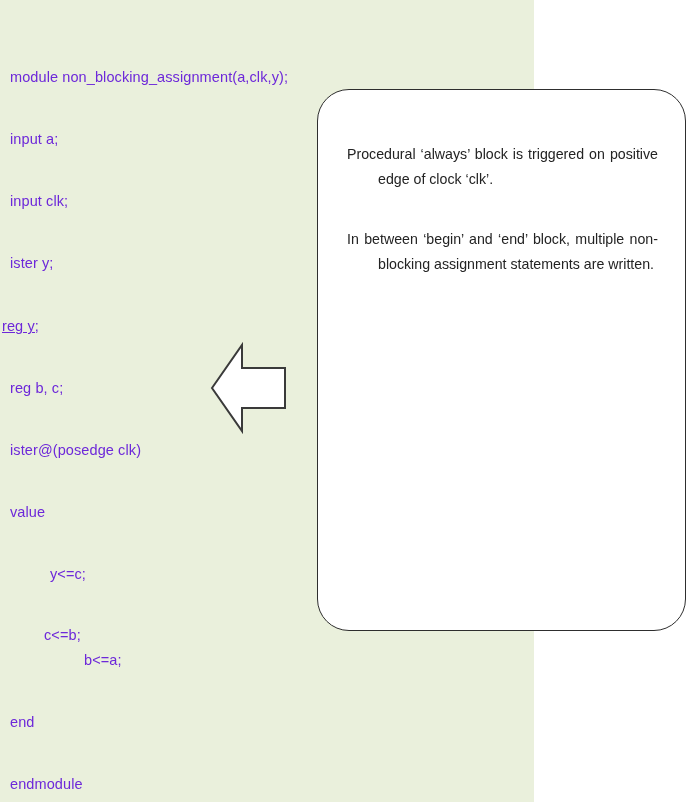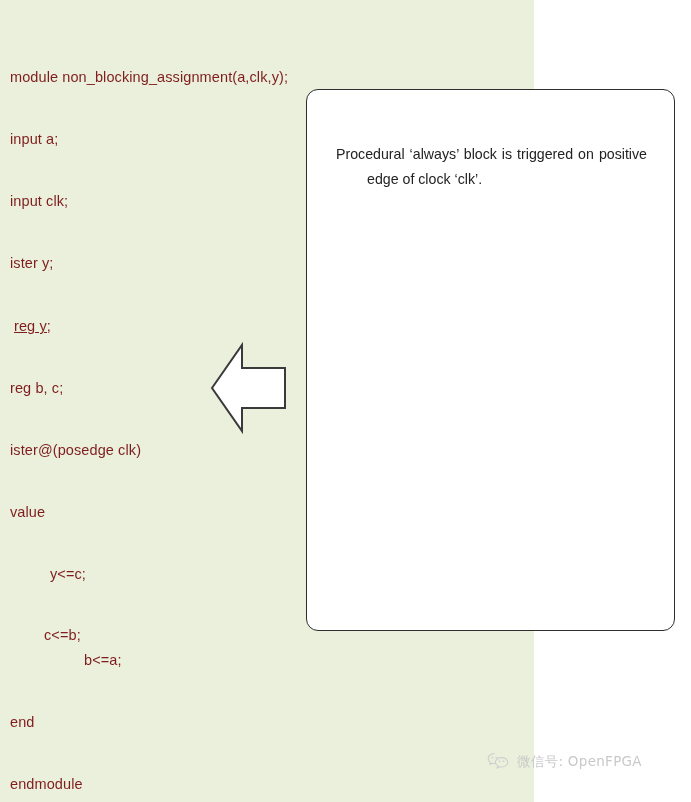--- a/index.html
+++ b/index.html
@@ -26,42 +26,42 @@
     top: 0;
     width: 534px;
     height: 802px;
     background: #eaf0dc;
   }
   .code-line {
     position: absolute;
     left: 10px;
     font-family: "Liberation Sans", sans-serif;
     font-size: 14.5px;
-    color: #7f1d1d;
+    color: #6d28d9;
     white-space: pre;
     letter-spacing: 0.1px;
   }
   
   #arrow-shape {
     position: absolute;
     left: 208px;
     top: 341px;
     width: 80px;
     height: 94px;
   }
   
   #callout-box {
     position: absolute;
-    left: 306px;
+    left: 317px;
     top: 89px;
     width: 369px;
     height: 542px;
     background: #ffffff;
     border: 1.6px solid #2e2e2e;
-    border-radius: 12px;
+    border-radius: 32px;
     box-sizing: border-box;
   }
   #callout-text {
     position: absolute;
     left: 29px;
     top: 52px;
     width: 311px;
   }
   .para {
     font-family: "Liberation Sans", sans-serif;
@@ -107,54 +107,38 @@
 </head>
 <body>
 
 <div id="page">
 
   <div id="code-panel">
       <div class="code-line" style="top: 69px; left: 10px;">module non_blocking_assignment(a,clk,y);</div>
       <div class="code-line" style="top: 131px; left: 10px;">input a;</div>
       <div class="code-line" style="top: 193px; left: 10px;">input clk;</div>
       <div class="code-line" style="top: 255px; left: 10px;">ister y;</div>
-      <div class="code-line" style="top: 318px; left: 14px; text-decoration: underline;">reg y;</div>
+      <div class="code-line" style="top: 318px; left: 2px; text-decoration: underline;">reg y;</div>
       <div class="code-line" style="top: 380px; left: 10px;">reg b, c;</div>
       <div class="code-line" style="top: 442px; left: 10px;">ister@(posedge clk)</div>
       <div class="code-line" style="top: 504px; left: 10px;">value</div>
       <div class="code-line" style="top: 566px; left: 50px;">y&lt;=c;</div>
       <div class="code-line" style="top: 627px; left: 44px;">c&lt;=b;</div>
       <div class="code-line" style="top: 652px; left: 38px; margin-left: 46px;">b&lt;=a;</div>
       <div class="code-line" style="top: 714px; left: 10px;">end</div>
       <div class="code-line" style="top: 776px; left: 10px;">endmodule</div>
     </div>
 
   <div id="arrow-shape">
     <svg width="80" height="94" viewBox="0 0 80 94" xmlns="http://www.w3.org/2000/svg">
       <polygon points="4,47 34,4 34,27 77,27 77,67 34,67 34,90" fill="#ffffff" stroke="#3a3a3a" stroke-width="2" stroke-linejoin="miter"></polygon>
     </svg>
   </div>
 
   <div id="callout-box">
     <div id="callout-text">
       <p class="para">Procedural ‘always’ block is triggered on positive edge of clock ‘clk’.</p>
+      <p class="para">In between ‘begin’ and ‘end’ block, multiple non-blocking assignment statements are written.</p>
     </div>
   </div>
 
-  <div id="watermark">
-    <span id="wechat-icon">
-      <svg width="22" height="19" viewBox="0 0 22 19" xmlns="http://www.w3.org/2000/svg">
-        <g fill="none" stroke="#cfcfcf" stroke-width="1.1">
-          <path d="M7.4 1.6 C3.9 1.6 1.2 3.8 1.2 6.5 C1.2 8.1 2.1 9.5 3.6 10.4 L2.9 12.5 L5.3 11.3 C6 11.5 6.7 11.6 7.4 11.6 C7.8 11.6 8.2 11.6 8.6 11.5"></path>
-          <path d="M14.6 5.6 C18 5.6 20.8 7.7 20.8 10.3 C20.8 12.9 18 15.0 14.6 15.0 C13.9 15.0 13.2 14.9 12.6 14.7 L10.1 16.0 L10.8 13.9 C9.4 13.0 8.4 11.8 8.4 10.3 C8.4 7.7 11.2 5.6 14.6 5.6 Z"></path>
-        </g>
-        <g fill="#cfcfcf">
-          <circle cx="5.5" cy="5.6" r="0.85"></circle>
-          <circle cx="9.3" cy="5.6" r="0.85"></circle>
-          <circle cx="12.7" cy="9.4" r="0.8"></circle>
-          <circle cx="16.5" cy="9.4" r="0.8"></circle>
-        </g>
-      </svg>
-    </span>
-    <span id="watermark-text">微信号: OpenFPGA</span>
-  </div>
 
 </div>
 
 </body></html>

